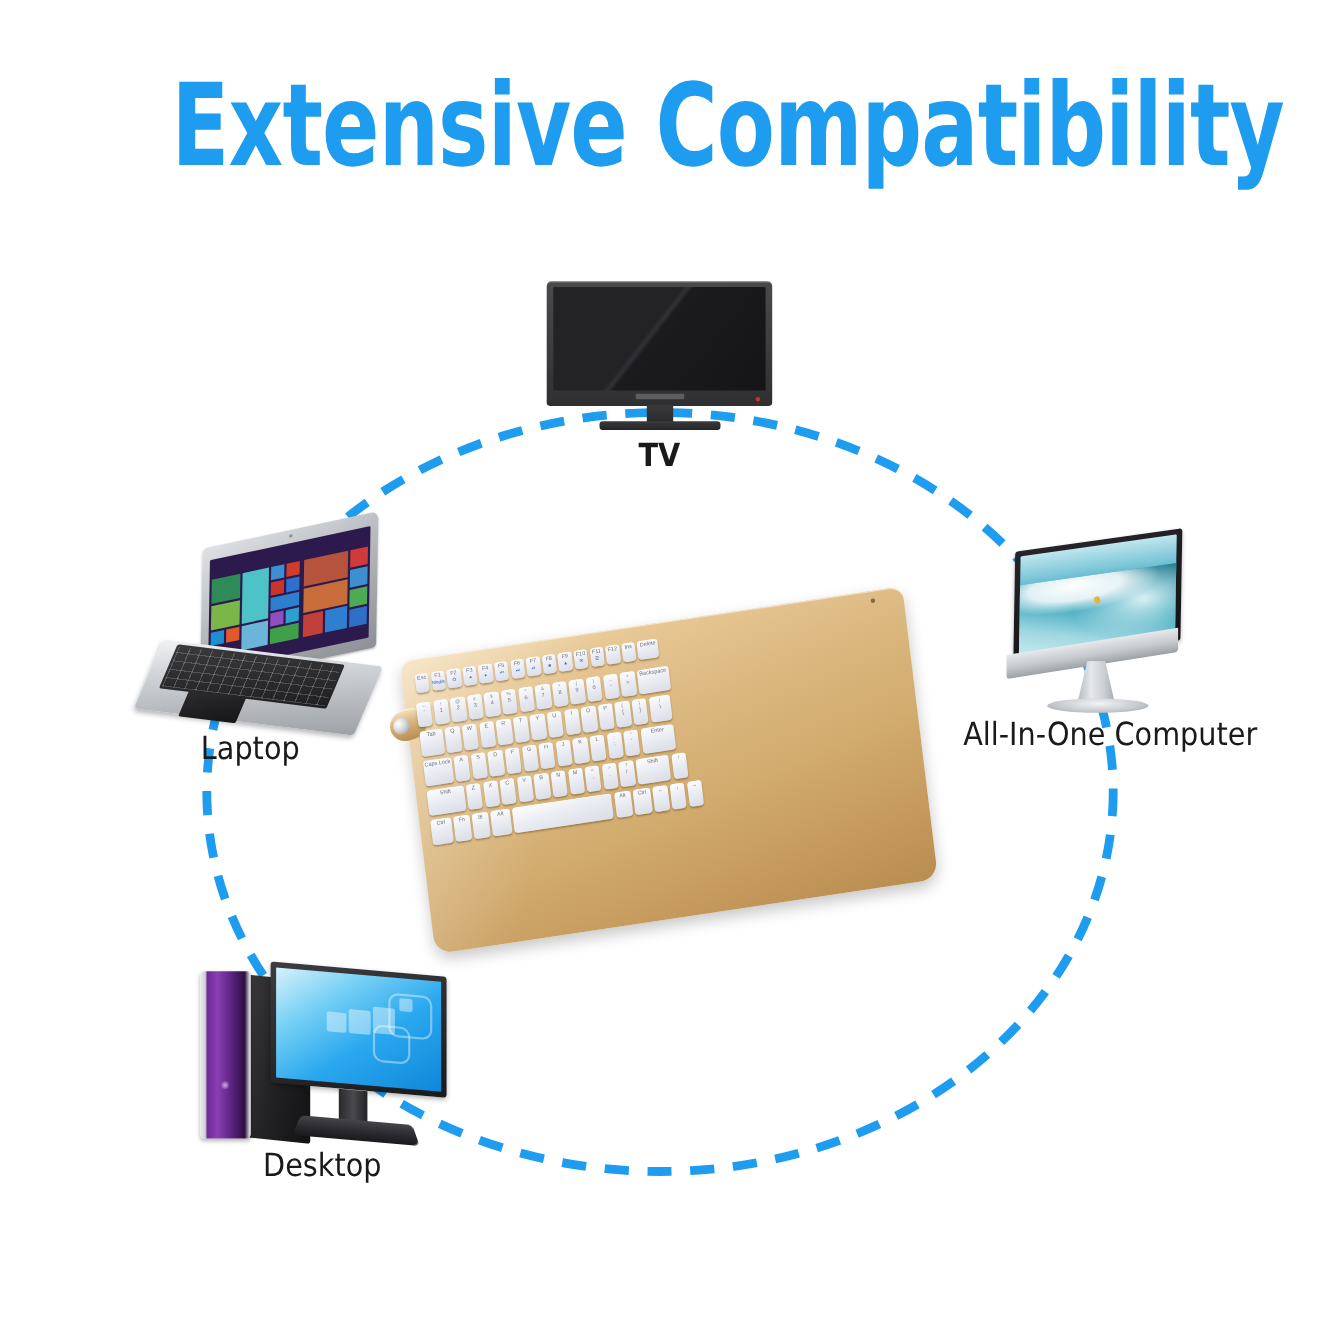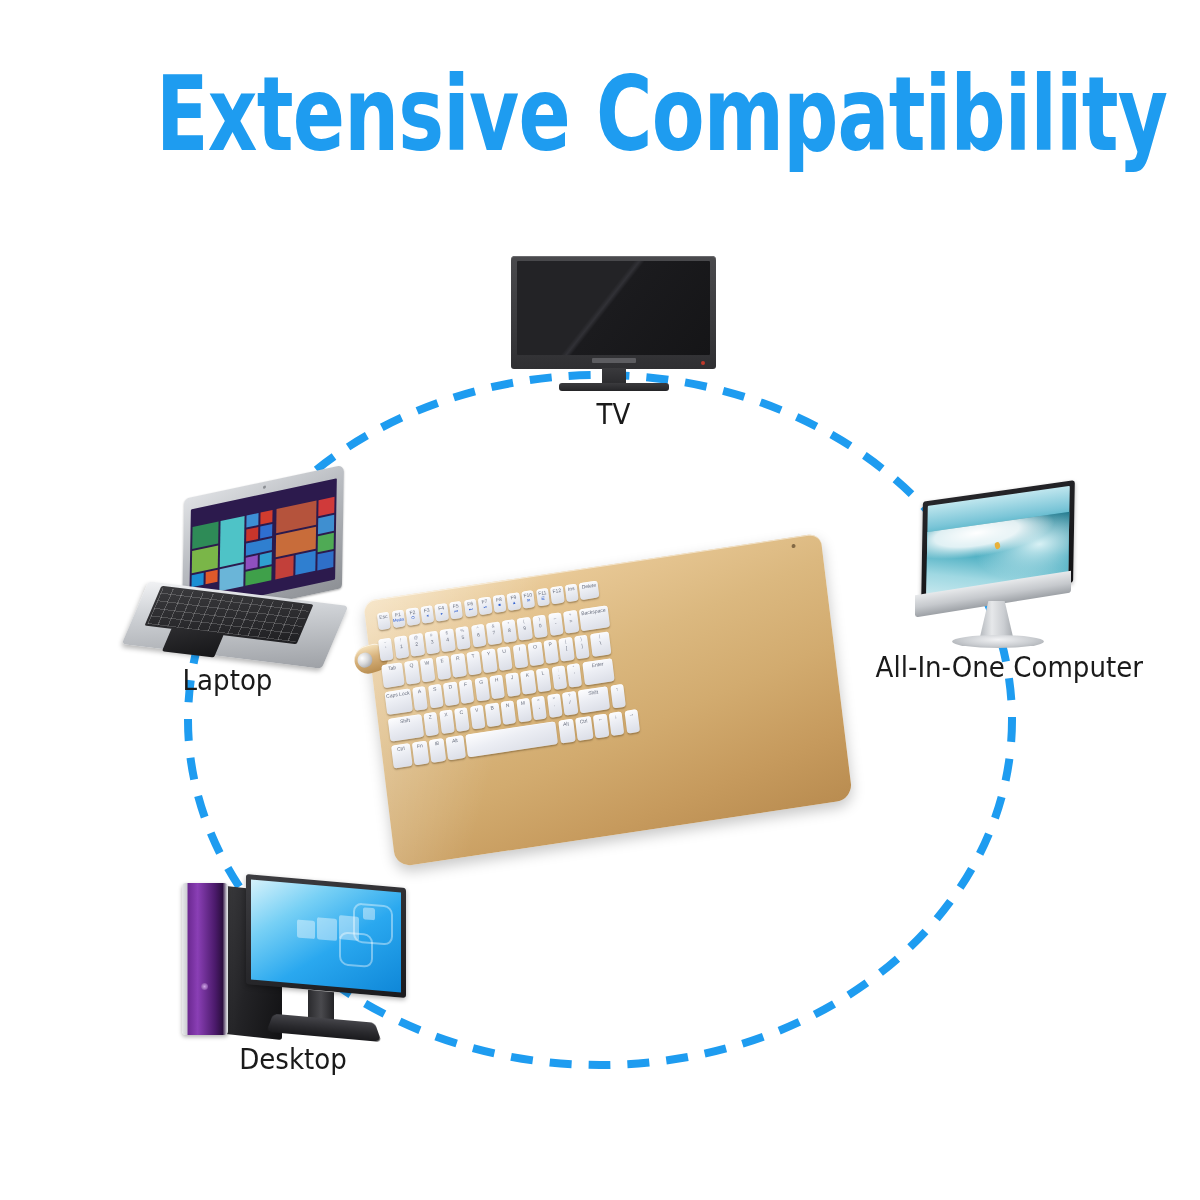--- a/index.html
+++ b/index.html
@@ -59,21 +59,21 @@
     font-family: "DejaVu Sans", sans-serif;
     font-size: 29px;
     line-height: 32px;
     color: #1a1a1a;
     white-space: nowrap;
     transform: scaleX(0.9);
     user-select: none;
   }
 
   
-  #tv { left: 511px; top: 256px; width: 205px; height: 180px; }
+  #tv { left: 497px; top: 256px; width: 205px; height: 180px; font-weight: bold; }
   .tv-bezel {
     position: absolute; left: 0; top: 0;
     width: 205px; height: 113px;
     background: linear-gradient(180deg,#4a4a4d 0%,#3c3c3f 55%,#2f2f32 100%);
     border-radius: 4px 4px 3px 3px;
     box-shadow: inset 0 1px 0 #6a6a6d;
   }
   .tv-screen {
     position: absolute; left: 6px; top: 5px;
     width: 193px; height: 94px;

